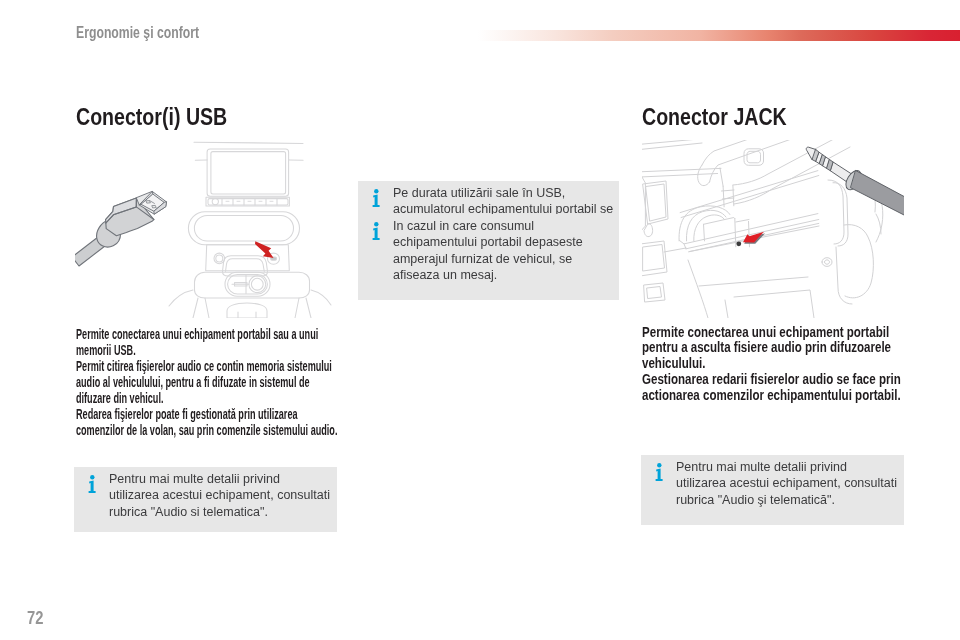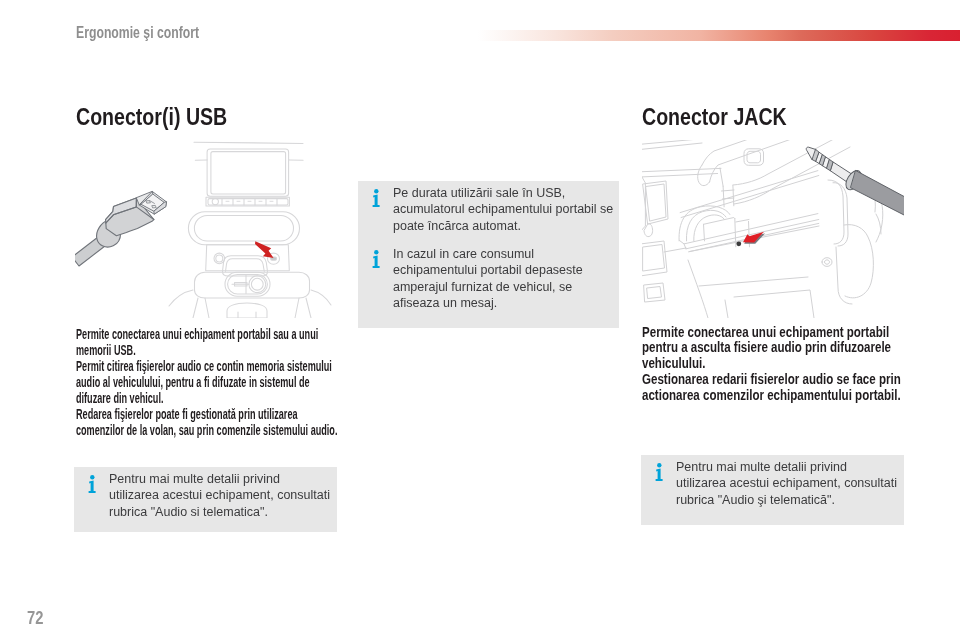--- a/index.html
+++ b/index.html
@@ -234,21 +234,21 @@
 
   <div class="info" style="left:358px;top:140px;width:261px;height:67px;margin-top:41px;">
     <div class="ico">
         <svg viewBox="0 0 9 18" width="9" height="18">
           <circle cx="4.3" cy="2.2" r="2.2" fill="#00a3d9"></circle>
           <path d="M1.2 6.4 L5.6 5.6 L5.6 15.9 L7.6 15.9 L7.6 18 L0.6 18 L0.6 15.9 L2.6 15.9 L2.6 8.1 L1.2 8.4 Z" fill="#00a3d9"></path>
         </svg>
       </div>
     <div class="txt">Pe durata utilizării sale în USB, acumulatorul echipamentului portabil se poate încărca automat.</div>
   </div>
-  <div class="info" style="left:358px;top:242px;width:261px;height:86px;">
+  <div class="info" style="left:358px;top:214px;width:261px;height:86px;">
     <div class="ico">
         <svg viewBox="0 0 9 18" width="9" height="18">
           <circle cx="4.3" cy="2.2" r="2.2" fill="#00a3d9"></circle>
           <path d="M1.2 6.4 L5.6 5.6 L5.6 15.9 L7.6 15.9 L7.6 18 L0.6 18 L0.6 15.9 L2.6 15.9 L2.6 8.1 L1.2 8.4 Z" fill="#00a3d9"></path>
         </svg>
       </div>
     <div class="txt">In cazul in care consumul echipamentului portabil depaseste amperajul furnizat de vehicul, se afiseaza un mesaj.</div>
   </div>
 
   <div class="copy" style="left:75.5px;top:326px;width:420px;">

